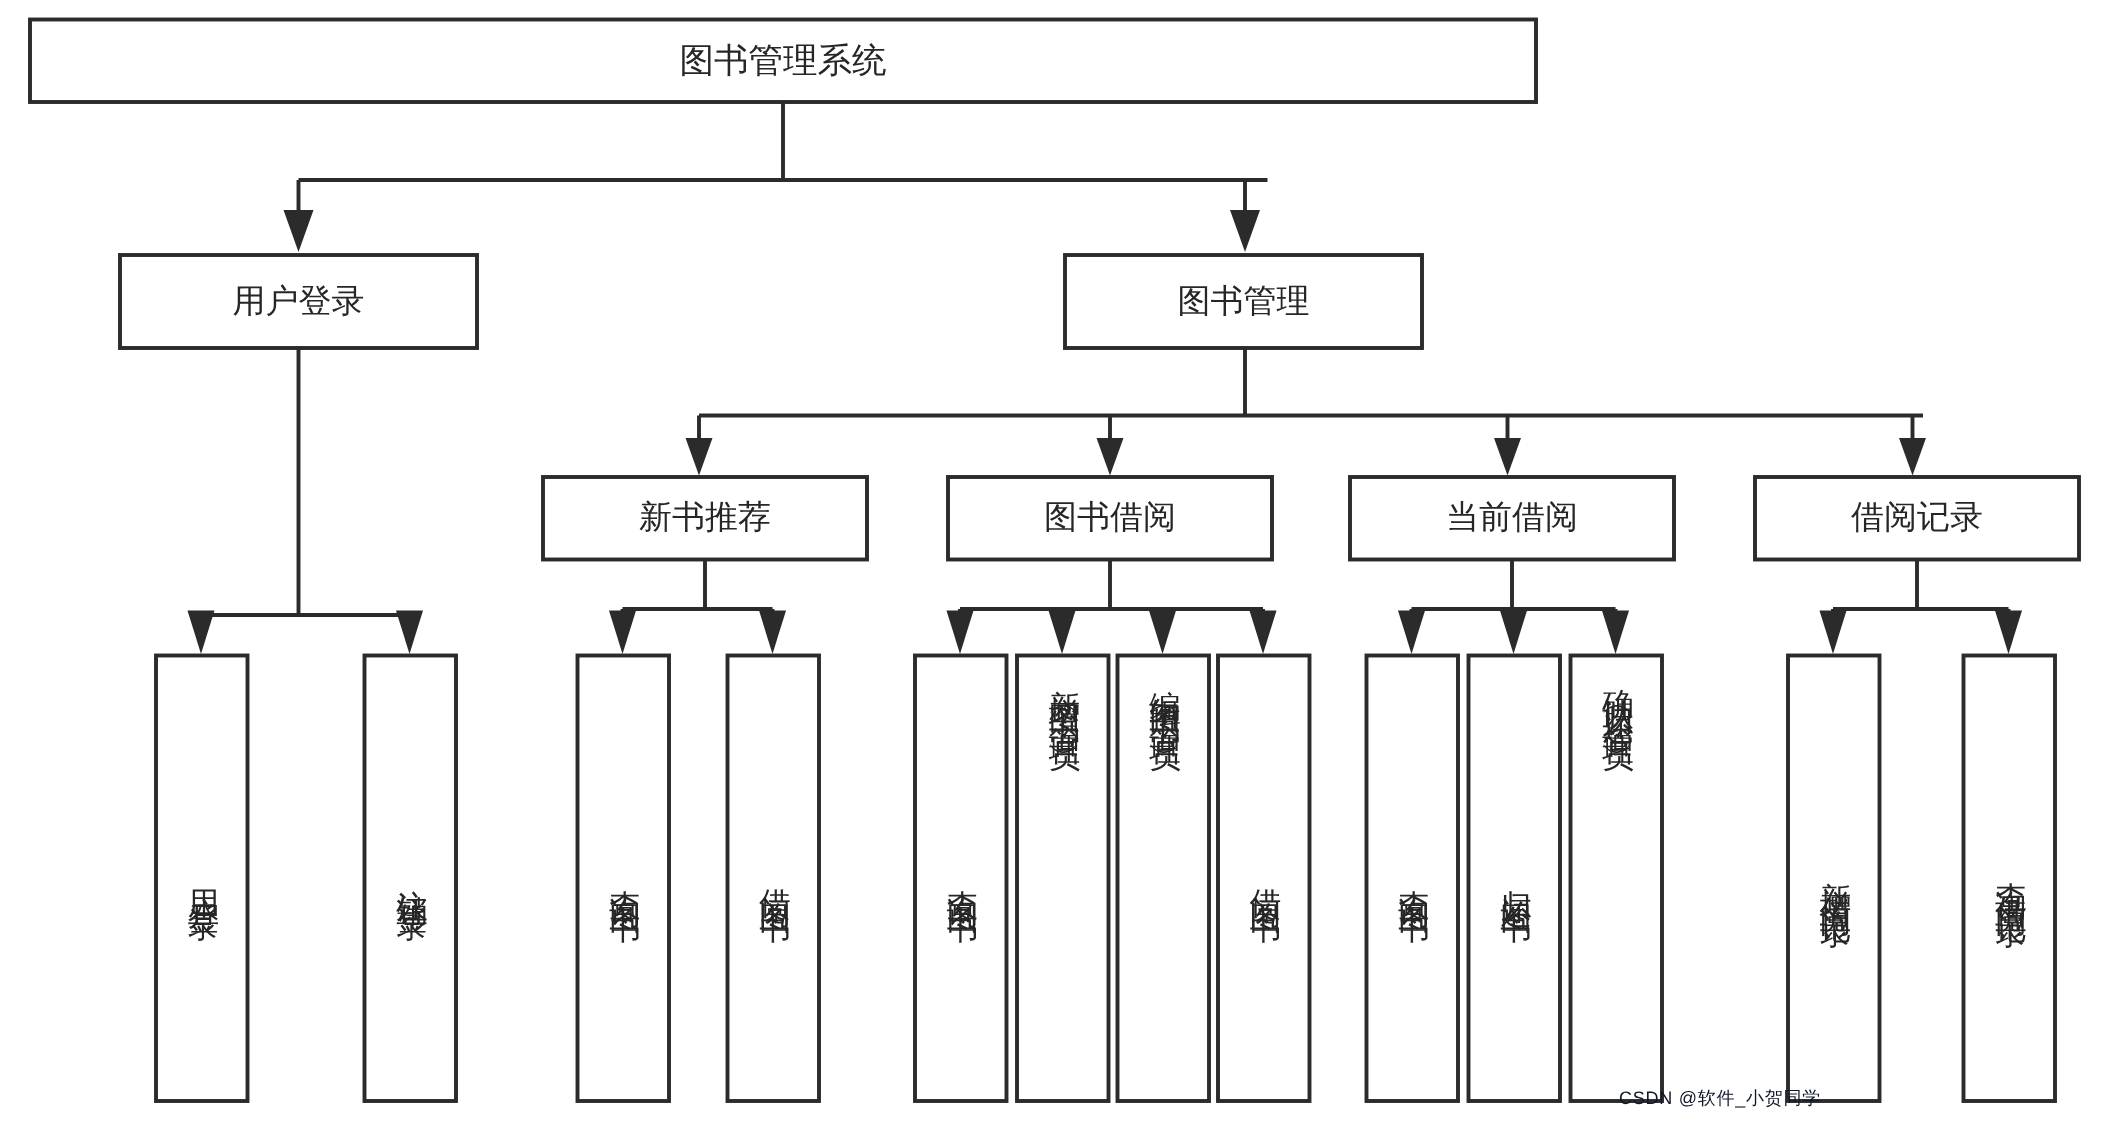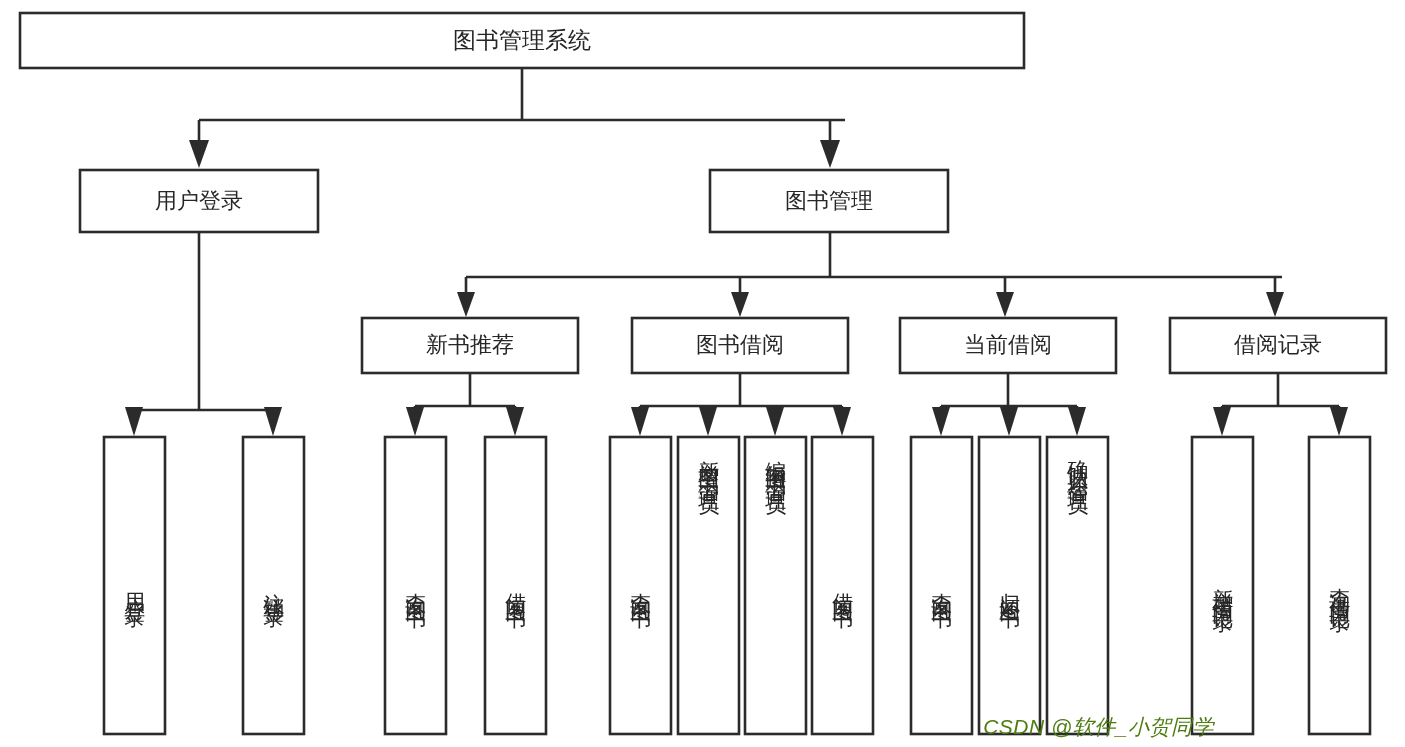--- a/index.html
+++ b/index.html
@@ -74,25 +74,24 @@
     line-height: 1.06;
     letter-spacing: 5px;
     color: #262626;
     white-space: nowrap;
   }
   .watermark {
     position: absolute;
     right: 10px;
     bottom: 6px;
     font-family: "Liberation Sans", "DejaVu Sans", sans-serif;
-    font-size: 21px;
-    color: #4d7c0f;
+    font-size: 12px;
+    color: #0f172a;
     letter-spacing: 0.5px;
     white-space: nowrap;
-    font-style: italic;
   }
 </style>
 </head>
 <body>
 
 <div id="diagram-root">
 
   <svg class="diagram-canvas" viewBox="0 0 1405 747">
 
     <g>

